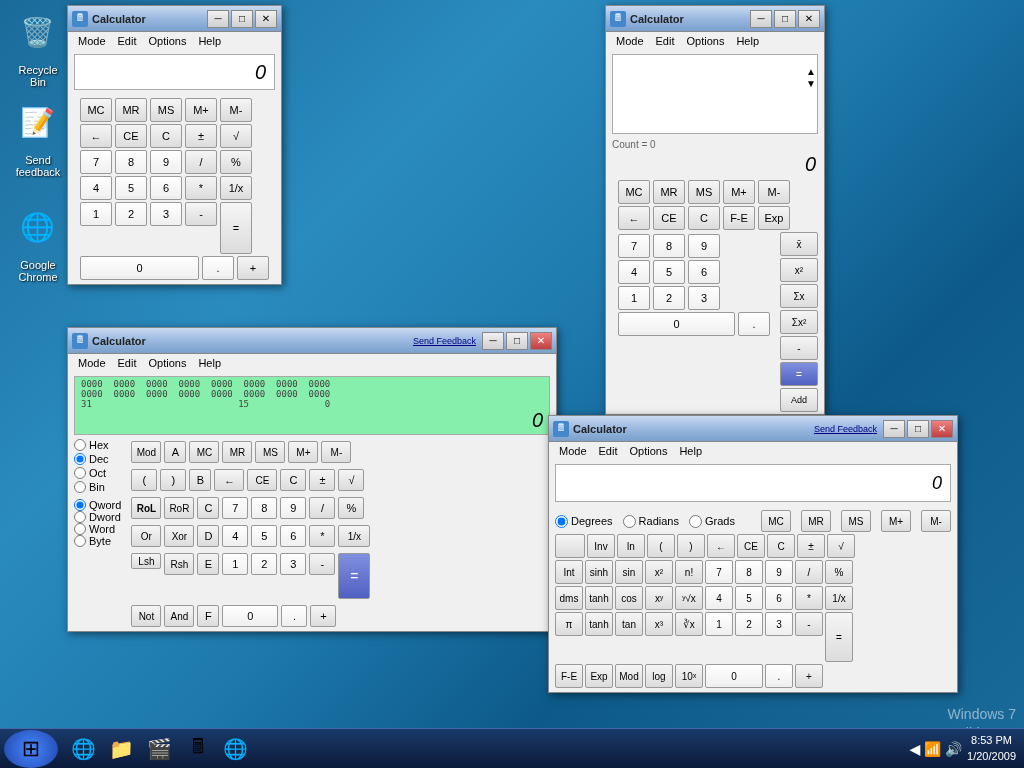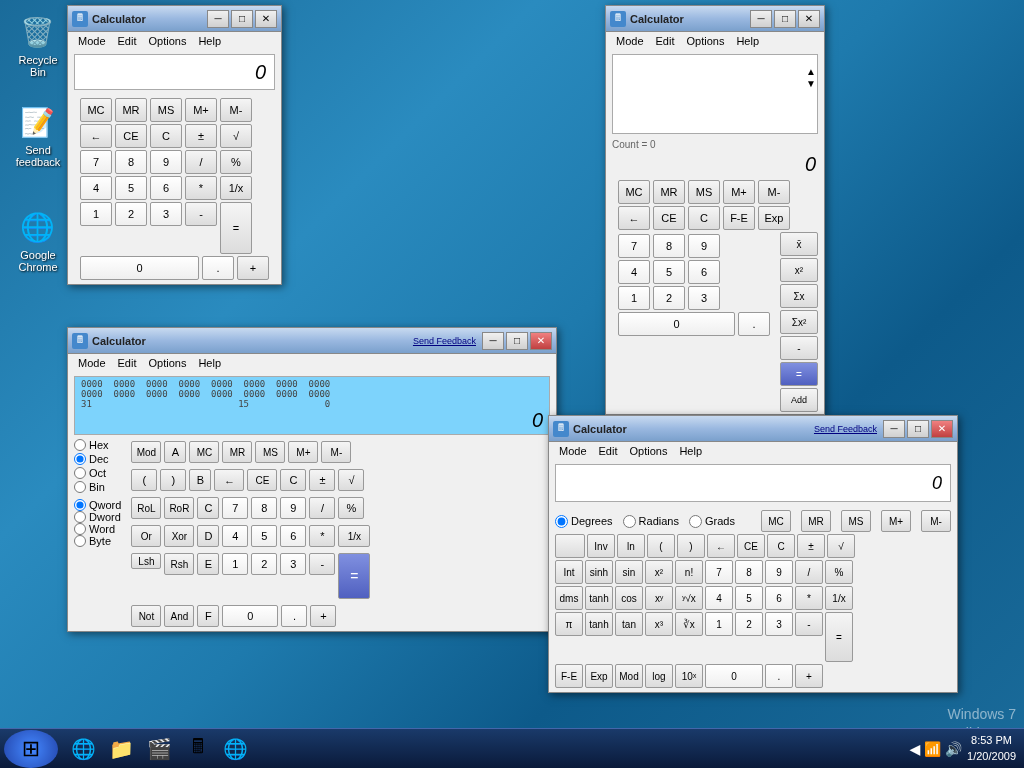--- a/index.html
+++ b/index.html
@@ -30,21 +30,21 @@
       display: flex;
       align-items: center;
       justify-content: center;
       font-size: 28px;
     }
     .desktop-icon .icon-label {
       color: white;
       font-size: 11px;
       text-align: center;
       text-shadow: 1px 1px 2px black;
-      margin-top: 4px;
+      margin-top: 14px;
       word-break: break-word;
     }
 
     
     .calc-window {
       position: absolute;
       background: #f0f0f0;
       border: 1px solid #888;
       box-shadow: 2px 2px 8px rgba(0,0,0,0.5);
     }
@@ -207,21 +207,21 @@
 
     
     #calc1 { top: 5px; left: 67px; width: 215px; }
     #calc2 { top: 5px; left: 605px; width: 220px; }
     #calc3 { top: 327px; left: 67px; width: 490px; }
     #calc4 { top: 415px; left: 548px; width: 410px; }
 
     
     .prog-display-area {
       margin: 4px 6px 2px;
-      background: #7dd3fc;
+      background: #86efac;
       border: 1px solid #aaa;
       padding: 2px 6px;
     }
     .prog-display-value {
       text-align: right;
       font-size: 20px;
       font-style: italic;
     }
     .prog-hex-rows {
       font-size: 9px;
@@ -518,21 +518,21 @@
         <div class="calc-btn" style="width:26px;height:22px;">(</div>
         <div class="calc-btn" style="width:26px;height:22px;">)</div>
         <div class="calc-btn" style="width:22px;height:22px;">B</div>
         <div class="calc-btn" style="width:30px;height:22px;">←</div>
         <div class="calc-btn" style="width:30px;height:22px;font-size:10px;">CE</div>
         <div class="calc-btn" style="width:26px;height:22px;">C</div>
         <div class="calc-btn" style="width:26px;height:22px;">±</div>
         <div class="calc-btn" style="width:26px;height:22px;">√</div>
       </div>
       <div class="calc-btn-row">
-        <div class="calc-btn" style="width:30px;height:22px;font-size:10px;">RoL</div>
+        <div class="calc-btn" style="width:30px;height:22px;font-size:10px;font-weight:bold;">RoL</div>
         <div class="calc-btn" style="width:30px;height:22px;font-size:10px;">RoR</div>
         <div class="calc-btn" style="width:22px;height:22px;">C</div>
         <div class="calc-btn calc-btn-num" style="width:26px;height:22px;">7</div>
         <div class="calc-btn calc-btn-num" style="width:26px;height:22px;">8</div>
         <div class="calc-btn calc-btn-num" style="width:26px;height:22px;">9</div>
         <div class="calc-btn" style="width:26px;height:22px;">/</div>
         <div class="calc-btn" style="width:26px;height:22px;">%</div>
       </div>
       <div class="calc-btn-row">
         <div class="calc-btn" style="width:30px;height:22px;font-size:10px;">Or</div>

